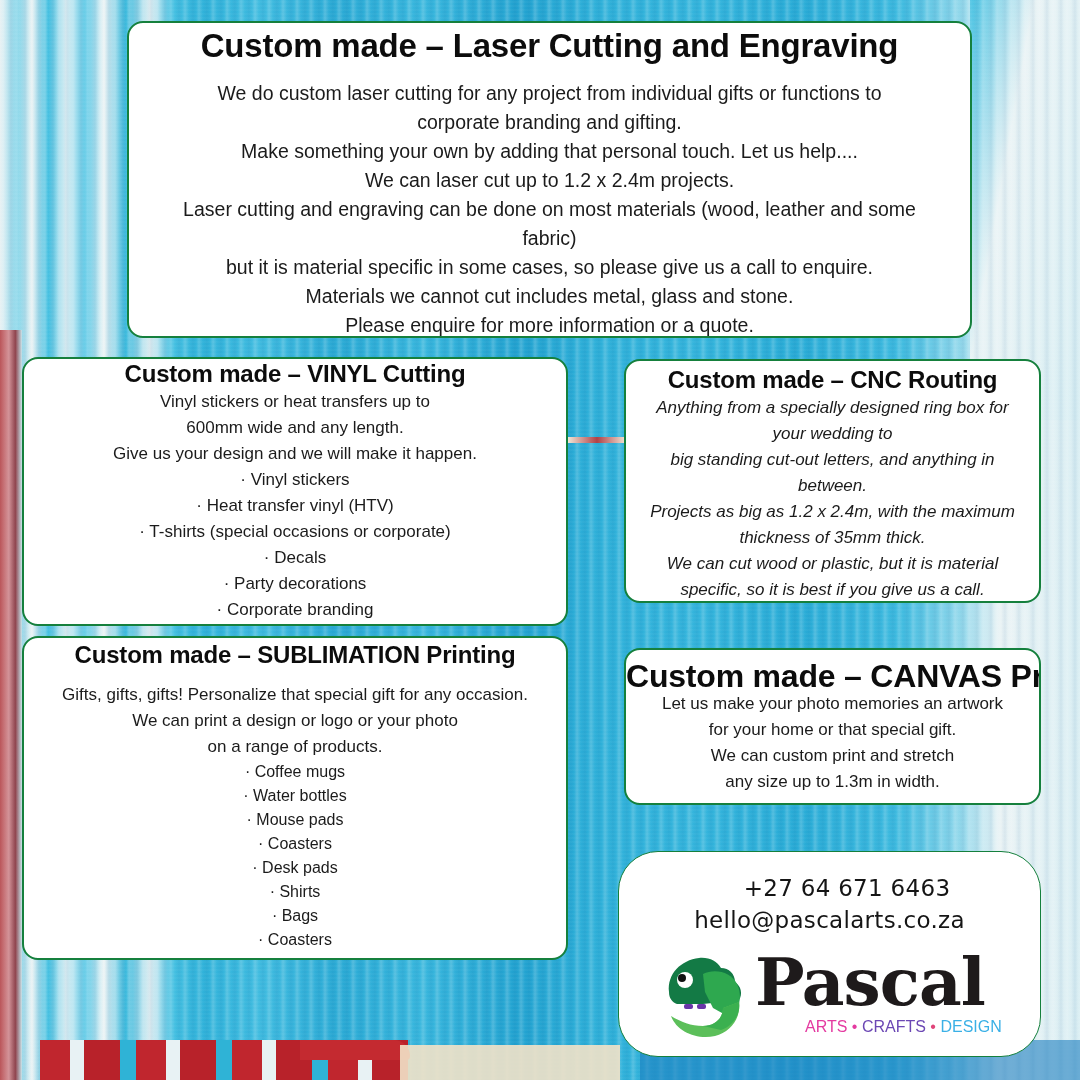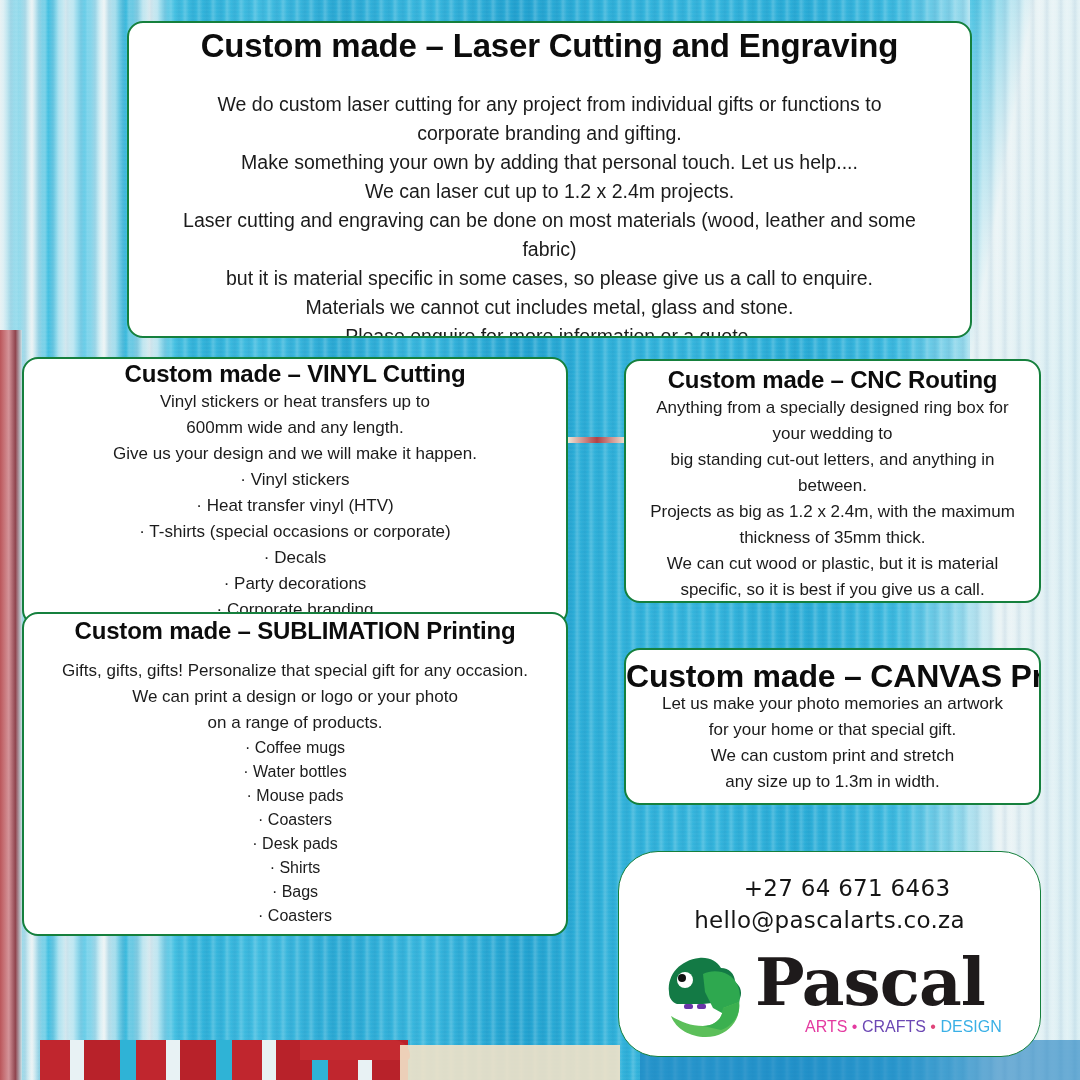--- a/index.html
+++ b/index.html
@@ -61,32 +61,32 @@
     letter-spacing: -0.2px;
   }
   .card p, .card li {
     font-family: "Liberation Sans", sans-serif;
     color: #1b1b1b;
   }
   .card ul { list-style: none; }
 
   #laser { left: 127px; top: 21px; width: 845px; height: 317px; }
   #laser h2 { font-size: 34px; margin-top: 2px; line-height: 40px; font-family: "Liberation Sans", sans-serif; transform: scaleX(0.97); }
-  #laser .body { margin-top: 25px; }
+  #laser .body { margin-top: 14px; }
   #laser p { font-size: 19.5px; line-height: 29px; font-family: "Liberation Sans Narrow", "Liberation Sans", sans-serif; }
 
   #vinyl { left: 22px; top: 357px; width: 546px; height: 269px; }
   #vinyl h2 { font-size: 24px; line-height: 30px; margin-top: 0px; }
   #vinyl p, #vinyl li { font-size: 17px; line-height: 26px; }
 
   #cnc { left: 624px; top: 359px; width: 417px; height: 244px; }
   #cnc h2 { font-size: 24px; line-height: 30px; margin-top: 4px; }
-  #cnc p { font-size: 17px; line-height: 26px; padding: 0 2px; }
-
-  #sublimation { left: 22px; top: 612px; width: 546px; height: 324px; }
+  #cnc p { font-size: 17px; line-height: 26px; padding: 0 2px; font-style: italic; }
+
+  #sublimation { left: 22px; top: 636px; width: 546px; height: 324px; }
   #sublimation h2 { font-size: 24px; line-height: 30px; margin-top: 2px; }
   #sublimation .intro { margin-top: 12px; }
   #sublimation .intro p { font-size: 17px; line-height: 26px; }
   #sublimation li { font-size: 16px; line-height: 24px; }
 
   #canvas { left: 624px; top: 648px; width: 417px; height: 157px; }
   #canvas h2 { font-size: 32px; line-height: 30px; margin-top: 11px; white-space: nowrap; }
   #canvas p { font-size: 17px; line-height: 26px; }
 
   #contact { left: 618px; top: 851px; width: 423px; height: 206px; border-radius: 40px; border-width: 1.5px; }

